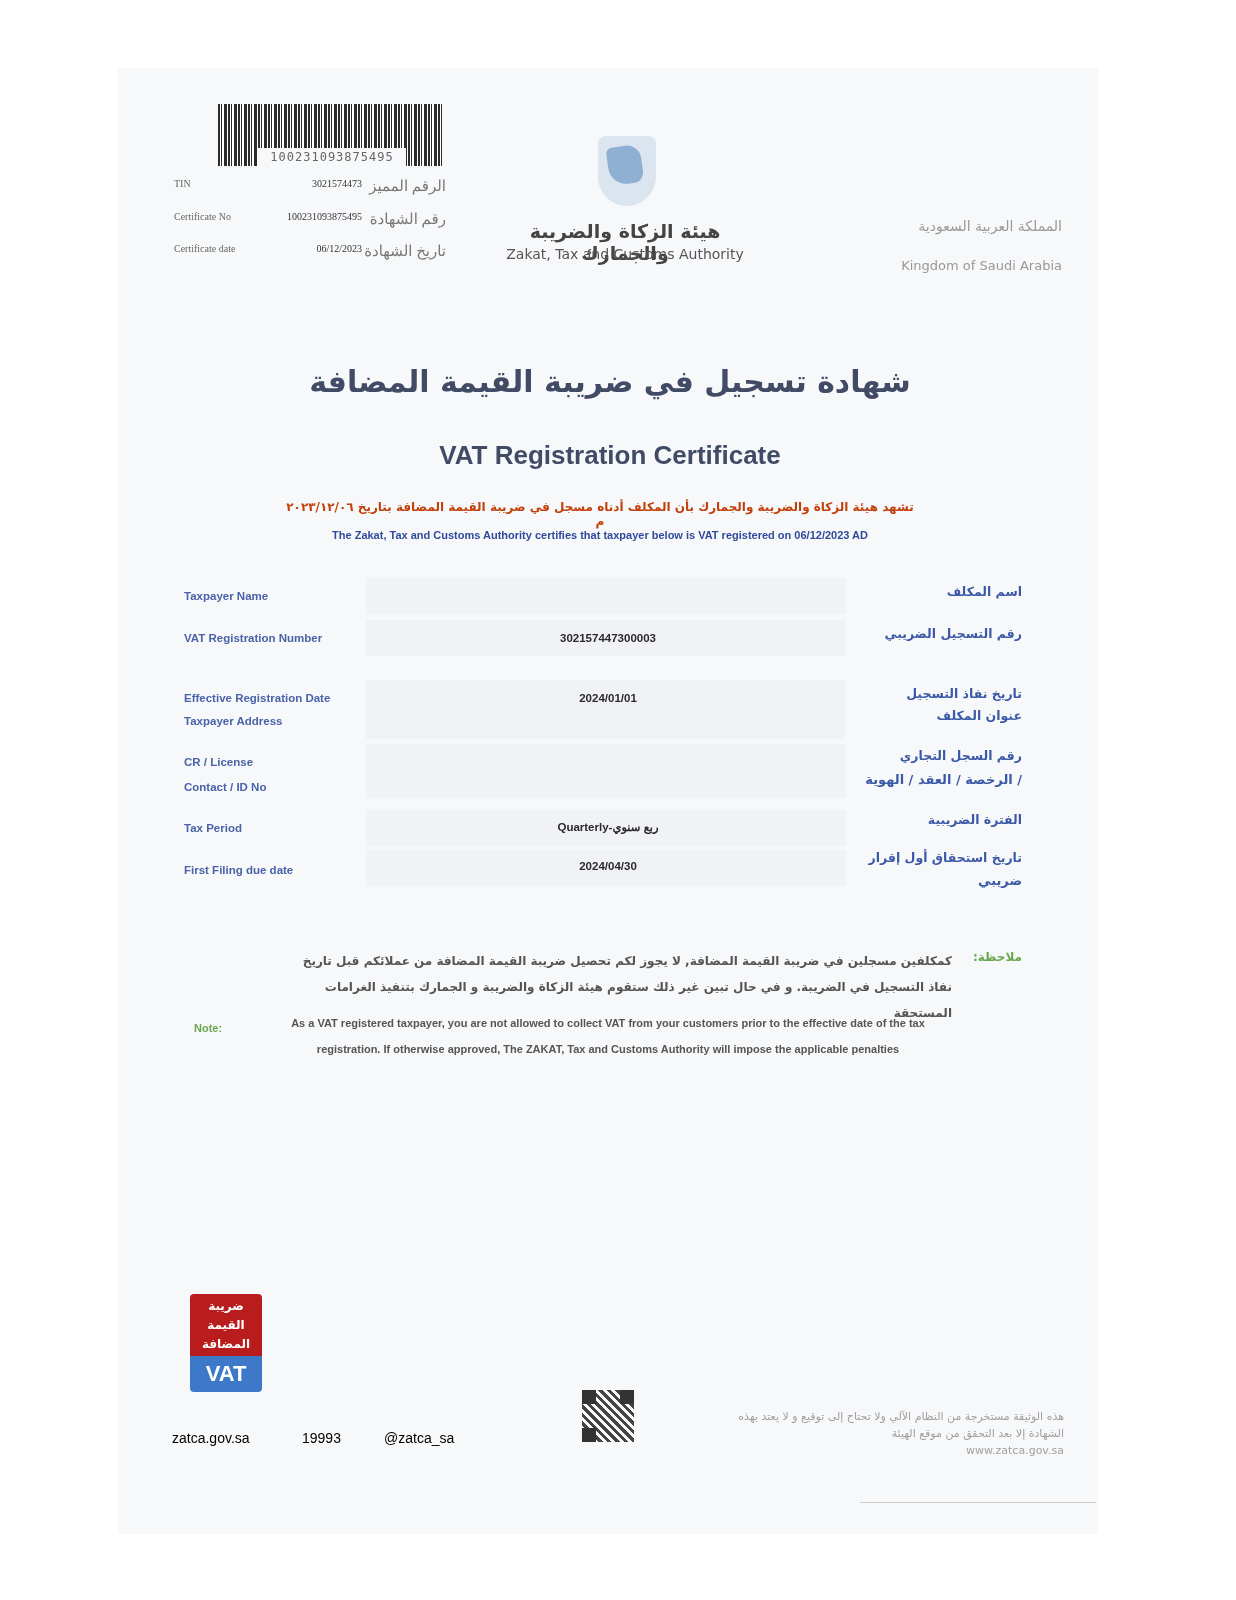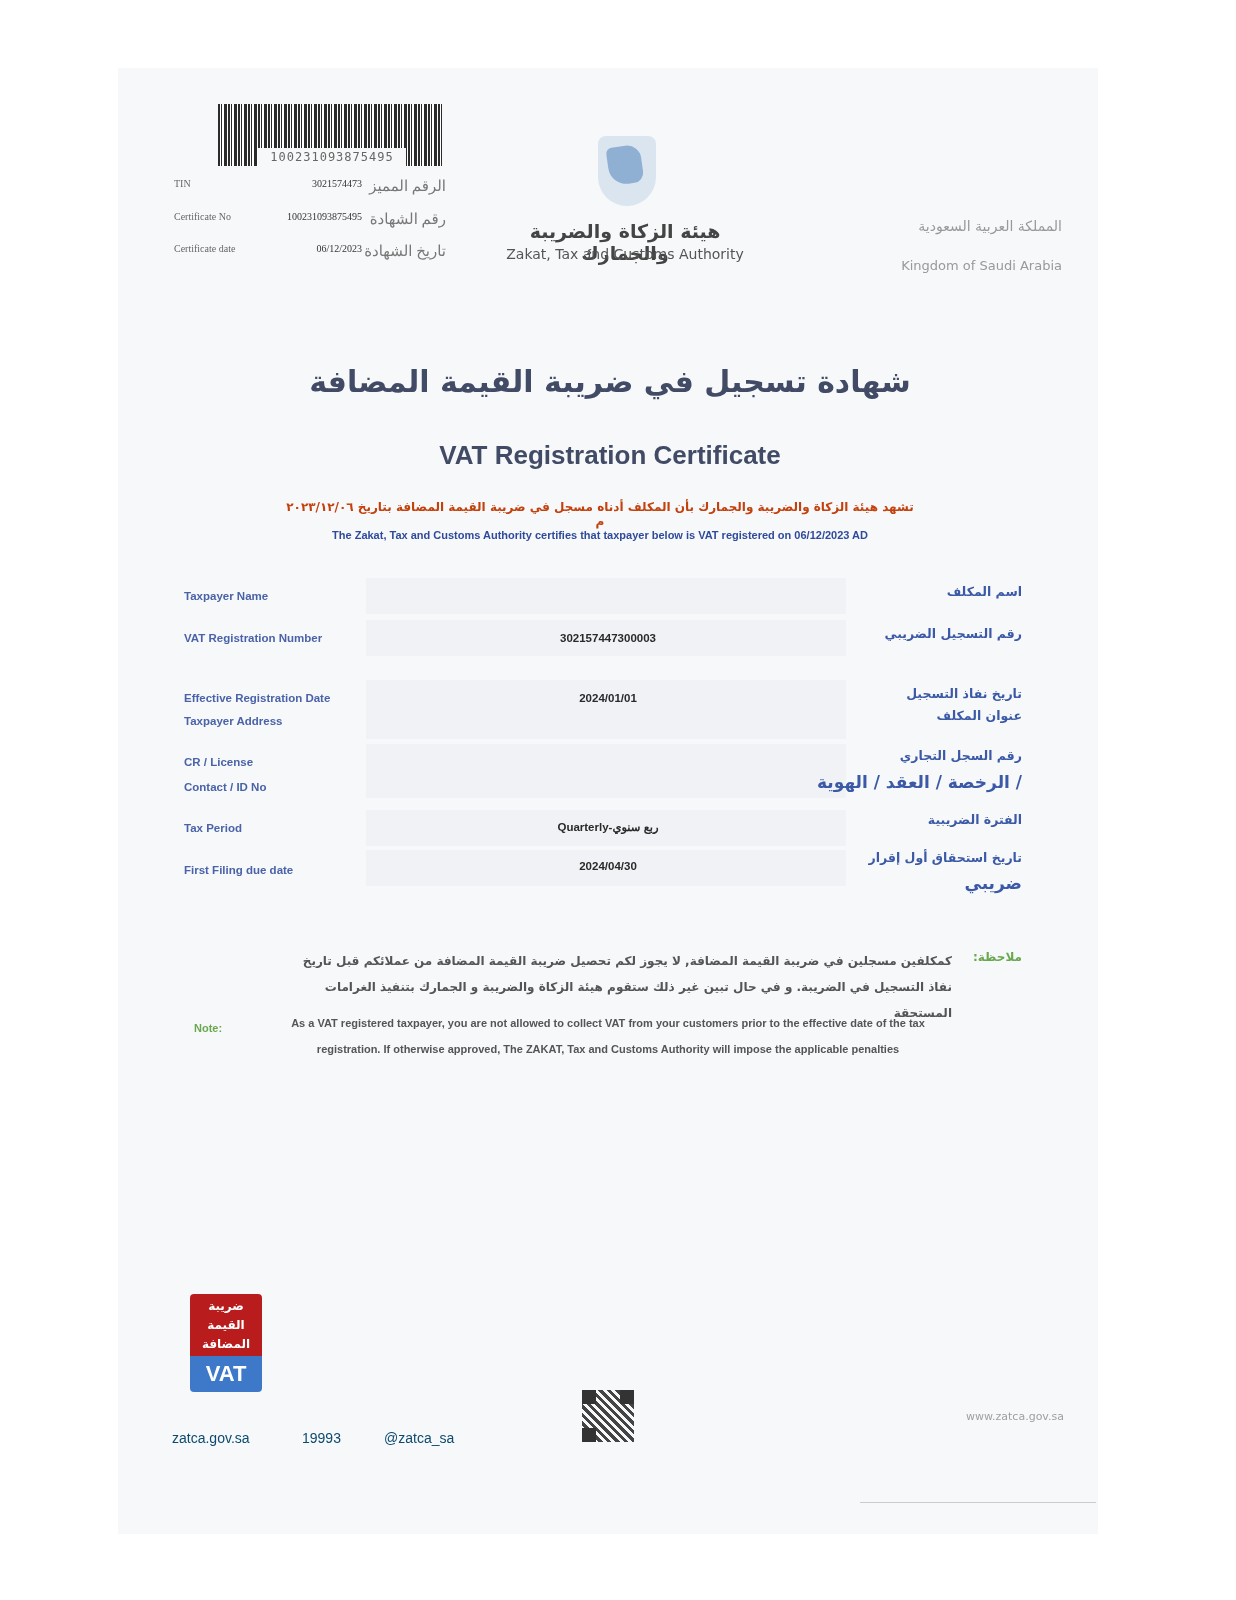--- a/index.html
+++ b/index.html
@@ -46,35 +46,35 @@
     .cert-ar { position: absolute; left: 280px; top: 500px; width: 640px; text-align: center; font-size: 12px; font-weight: bold; color: #c2410c; direction: rtl; }
     .cert-en { position: absolute; left: 280px; top: 529px; width: 640px; text-align: center; font-size: 11px; font-weight: bold; color: #2f4a9a; font-family: "Liberation Sans", sans-serif; }
 
     
     .field { position: absolute; left: 0; width: 1236px; height: 40px; }
     .field .en { position: absolute; left: 184px; font-size: 11.5px; font-weight: bold; color: #4a63a8; font-family: "Liberation Sans", sans-serif; }
     .field .en2 { position: absolute; left: 184px; font-size: 11.5px; font-weight: bold; color: #4a63a8; font-family: "Liberation Sans", sans-serif; }
     .field .box { position: absolute; left: 366px; width: 480px; height: 36px; background: #f0f2f6; }
     .field .val { position: absolute; left: 366px; width: 484px; text-align: center; font-size: 11.5px; font-weight: bold; color: #2a2a2a; font-family: "Liberation Sans", sans-serif; }
     .field .ar { position: absolute; right: 214px; font-size: 12.5px; font-weight: bold; color: #3b59a6; direction: rtl; text-align: right; }
-    .field .ar2 { position: absolute; right: 214px; font-size: 17px; font-weight: bold; color: #3b59a6; direction: rtl; text-align: right; }
+    .field .ar2 { position: absolute; right: 214px; font-size: 13px; font-weight: bold; color: #3b59a6; direction: rtl; text-align: right; }
 
     
     .note-ar-lbl { position: absolute; right: 214px; top: 950px; font-size: 12px; font-weight: bold; color: #6aa84f; direction: rtl; }
     .note-ar { position: absolute; left: 290px; top: 948px; width: 662px; font-size: 12px; font-weight: bold; color: #555; direction: rtl; text-align: right; line-height: 26px; }
     .note-en-lbl { position: absolute; left: 194px; top: 1022px; font-size: 11px; font-weight: bold; color: #6aa84f; font-family: "Liberation Sans", sans-serif; }
     .note-en { position: absolute; left: 262px; top: 1010px; width: 692px; font-size: 11px; font-weight: bold; color: #555; font-family: "Liberation Sans", sans-serif; line-height: 26px; text-align: center; }
 
     
     .vat-logo { position: absolute; left: 190px; top: 1294px; width: 72px; height: 98px; border-radius: 4px; overflow: hidden; }
     .vat-logo .top { height: 62px; background: #b91c1c; color: #fff; font-size: 12px; font-weight: bold; text-align: center; line-height: 19px; padding-top: 3px; direction: rtl; }
     .vat-logo .bot { height: 36px; background: #3d79c8; color: #fff; font-size: 22px; font-weight: bold; text-align: center; line-height: 36px; font-family: "Liberation Sans", sans-serif; }
 
     
-    .foot { position: absolute; top: 1430px; font-size: 14px; color: #0c4a6e; font-family: "Liberation Sans", sans-serif; }
+    .foot { position: absolute; top: 1430px; font-size: 14px; color: #000000; font-family: "Liberation Sans", sans-serif; }
     .qr { position: absolute; left: 582px; top: 1390px; width: 52px; height: 52px;
       background:
         linear-gradient(#333,#333) 0 0/14px 14px no-repeat,
         linear-gradient(#333,#333) 38px 0/14px 14px no-repeat,
         linear-gradient(#333,#333) 0 38px/14px 14px no-repeat,
         repeating-linear-gradient(45deg, #444 0 3px, #f7f8fa 3px 6px);
     }
     .disclaimer { position: absolute; left: 700px; top: 1408px; width: 364px; text-align: right; font-size: 11px; color: #a0a0a0; direction: rtl; line-height: 17px; }
     .bottom-line { position: absolute; left: 860px; top: 1502px; width: 236px; height: 1px; background: #ccc; }
   </style>
@@ -174,15 +174,16 @@
   <div class="bot">VAT</div>
 </div>
 
 <div class="foot" style="left:172px;">zatca.gov.sa</div>
 <div class="foot" style="left:302px;">19993</div>
 <div class="foot" style="left:384px;">@zatca_sa</div>
 
 <div class="qr"></div>
 
 <div class="disclaimer">
+  <div>هذه الوثيقة مستخرجة من النظام الآلي ولا تحتاج إلى توقيع و لا يعتد بهذه الشهادة إلا بعد التحقق من موقع الهيئة</div>
   <div style="direction:ltr;text-align:right;">www.zatca.gov.sa</div>
 </div>
 <div class="bottom-line"></div>
 
 </body></html>

